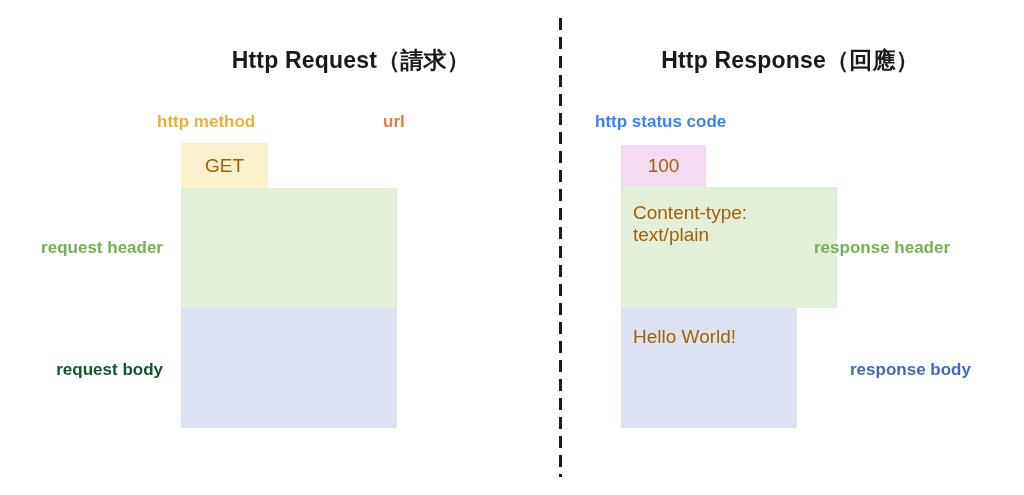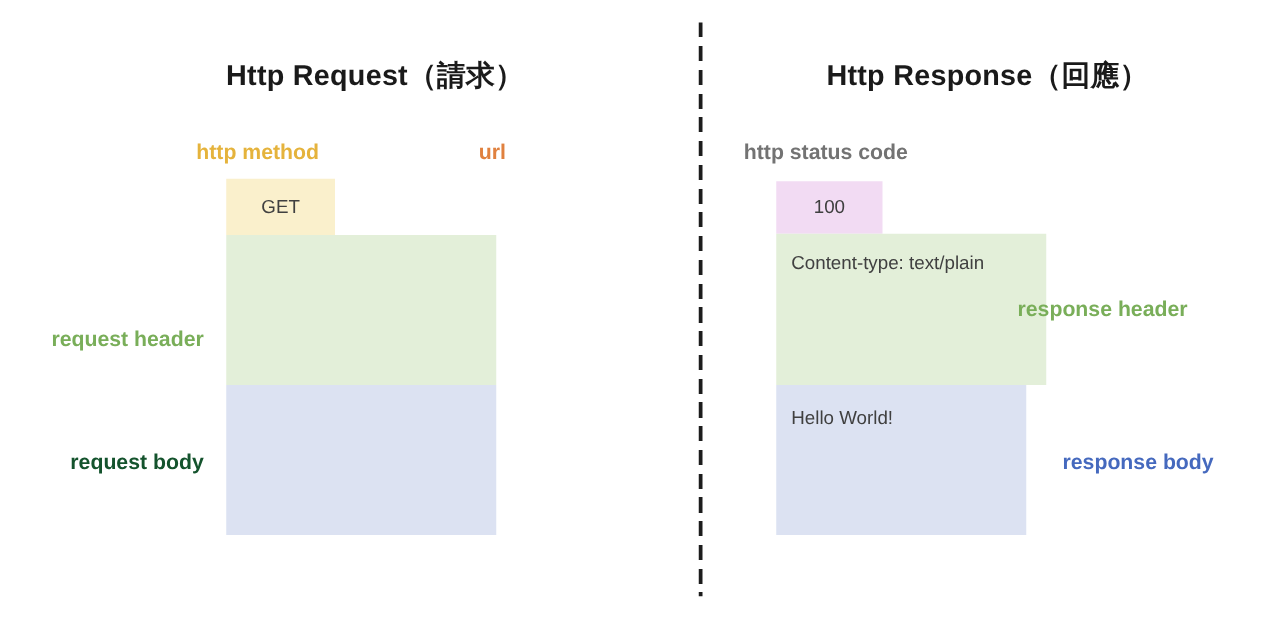--- a/index.html
+++ b/index.html
@@ -16,43 +16,43 @@
     position: absolute;
     top: 45px;
     width: 340px;
     text-align: center;
     font-size: 23px;
     font-weight: bold;
     color: #1a1a1a;
     letter-spacing: 0.2px;
     white-space: nowrap;
   }
-  .title-request  { left: 130px; }
+  .title-request  { left: 130px; text-align: right; }
   .title-response { left: 620px; }
 
   .annot {
     position: absolute;
     font-size: 17px;
     font-weight: bold;
     white-space: nowrap;
     text-align: right;
   }
   .lbl-method { left: 157px; top: 112px; color: #e5b33c; }
   .lbl-url    { left: 383px; top: 112px; color: #e0813f; }
-  .lbl-status { left: 595px; top: 112px; color: #737373; }
+  .lbl-status { left: 595px; top: 112px; color: #3b82f6; }
 
-  .lbl-req-header { left: 30px; top: 238px; width: 133px; color: #79ae59; margin-top: 24px; }
+  .lbl-req-header { left: 30px; top: 238px; width: 133px; color: #79ae59; }
   .lbl-req-body   { left: 30px; top: 360px; width: 133px; text-align: right; color: #14532d; }
   .lbl-resp-header { left: 814px; top: 238px; color: #79ae59; }
   .lbl-resp-body   { left: 850px; top: 360px; color: #4569be; }
 
   .box {
     position: absolute;
-    font-size: 15px;
-    color: #404040;
+    font-size: 19px;
+    color: #a16207;
   }
   .box-method {
     left: 181px; top: 143px; width: 87px; height: 45px;
     background: #faf0cc;
     text-align: center; line-height: 45px;
   }
   .box-url {
     left: 268px; top: 143px; width: 249px; height: 45px;
     background: #f7e4d6;
     text-align: center; line-height: 45px;
@@ -69,21 +69,21 @@
     left: 621px; top: 145px; width: 85px; height: 42px;
     background: #f2dbf3;
     text-align: center; line-height: 42px;
   }
   .box-resp-header {
     left: 621px; top: 187px; width: 216px; height: 121px;
     background: #e3efd9;
     padding: 15px 12px 0 12px;
   }
   .box-resp-body {
-    left: 621px; top: 308px; width: 200px; height: 120px;
+    left: 621px; top: 308px; width: 176px; height: 120px;
     background: #dce2f2;
     padding: 18px 12px 16px 12px;
   }
 
   .divider {
     position: absolute;
     left: 559px; top: 18px;
     width: 3px; height: 459px;
     background: repeating-linear-gradient(
       to bottom,

